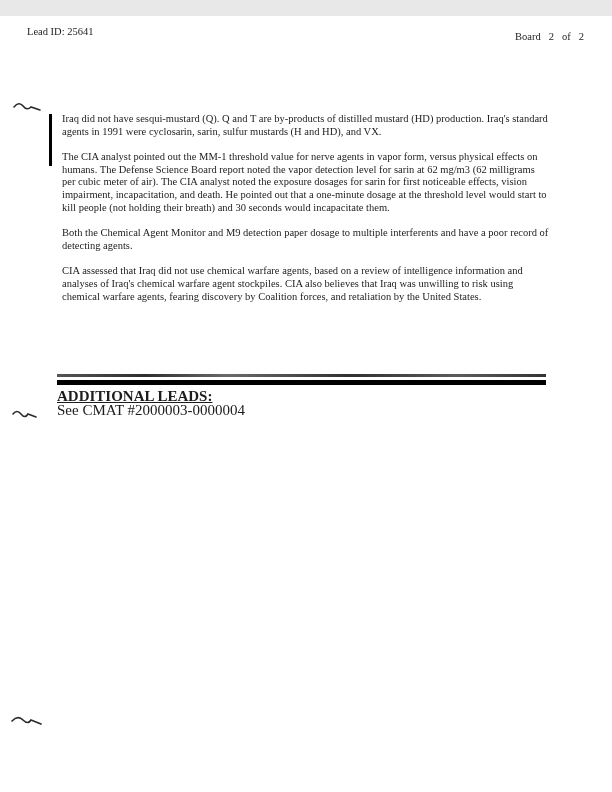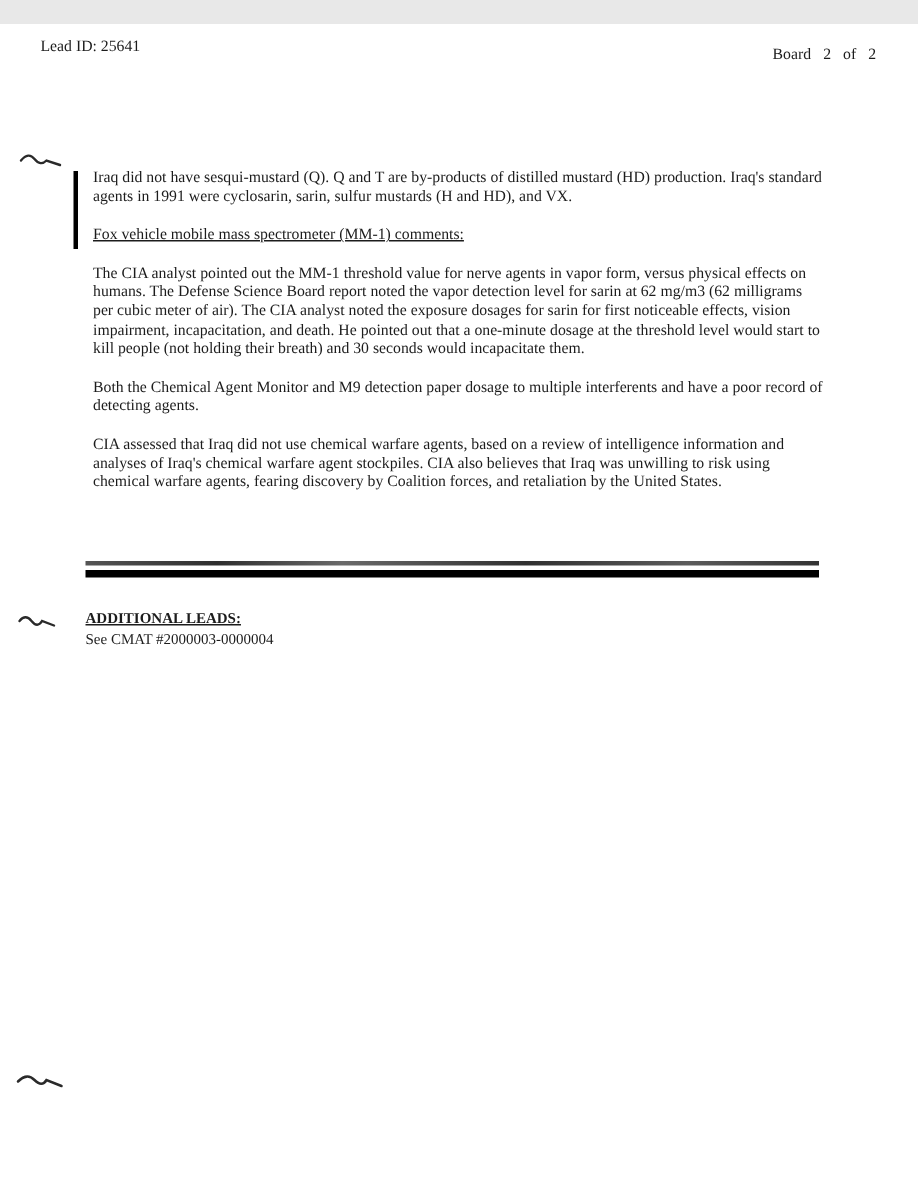--- a/index.html
+++ b/index.html
@@ -66,22 +66,22 @@
     background: linear-gradient(90deg, #555 0%, #2e2e2e 18%, #6a6a6a 35%, #303030 60%, #5c5c5c 82%, #333 100%);
   }
   .rule-thick {
     margin-top: 3px;
     height: 5px;
     background: #000;
   }
   .leads-section {
     position: absolute;
     left: 57px;
-    top: 390px;
-    font-size: 10px;
+    top: 374px;
+    font-size: 15px;
     line-height: 13px;
   }
   .leads-title {
     font-weight: bold;
     text-decoration: underline;
     margin: 0;
   }
   .leads-ref {
     margin: 1px 0 0 0;
     font-family: Liberation Serif, serif;
@@ -105,21 +105,20 @@
   <div class="pen-mark" style="left:12px; top:82px;">
     <svg width="32" height="18" viewBox="0 0 32 18">
       <path d="M2 9 Q7 3 11 8 T19 9 L28 12" fill="none" stroke="#2a2a2a" stroke-width="1.6" stroke-linecap="round"></path>
     </svg>
   </div>
 
   <div class="change-bar"></div>
 
   <div class="body-text">
     <p>Iraq did not have sesqui-mustard (Q).  Q and T are by-products of distilled mustard (HD) production.  Iraq's standard agents in 1991 were cyclosarin, sarin, sulfur mustards (H and HD), and VX.</p>
-    <p class="underlined">Fox vehicle mobile mass spectrometer (MM-1) comments:</p>
     <p>The CIA analyst pointed out the MM-1 threshold value for nerve agents in vapor form, versus physical effects on humans.  The Defense Science Board report noted the vapor detection level for sarin at 62 mg/m3 (62 milligrams per cubic meter of air).  The CIA analyst noted the exposure dosages for sarin for first noticeable effects, vision impairment, incapacitation, and death.  He pointed out that a one-minute dosage at the threshold level would start to kill people (not holding their breath) and 30 seconds would incapacitate them.</p>
     <p>Both the Chemical Agent Monitor and M9 detection paper dosage to multiple interferents and have a poor record of detecting agents.</p>
     <p>CIA assessed that Iraq did not use chemical warfare agents, based on a review of intelligence information and analyses of Iraq's chemical warfare agent stockpiles.  CIA also believes that Iraq was unwilling to risk using chemical warfare agents, fearing discovery by Coalition forces, and retaliation by the United States.</p>
   </div>
 
   <div class="rule-section">
     <div class="rule-thin"></div>
     <div class="rule-thick"></div>
   </div>
 

